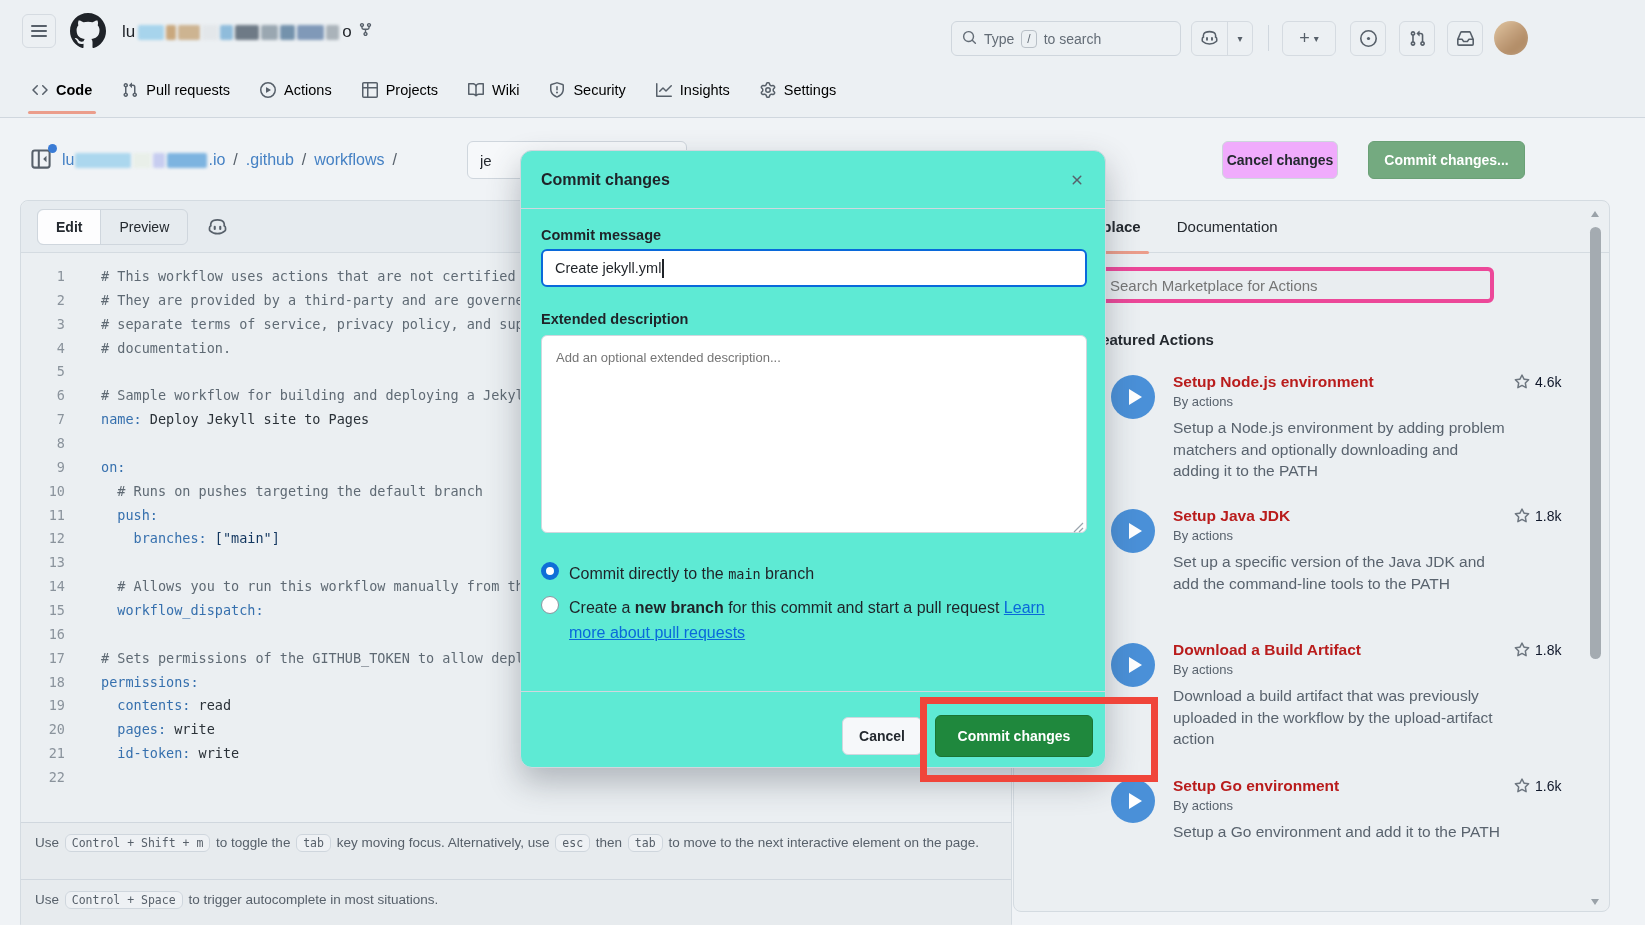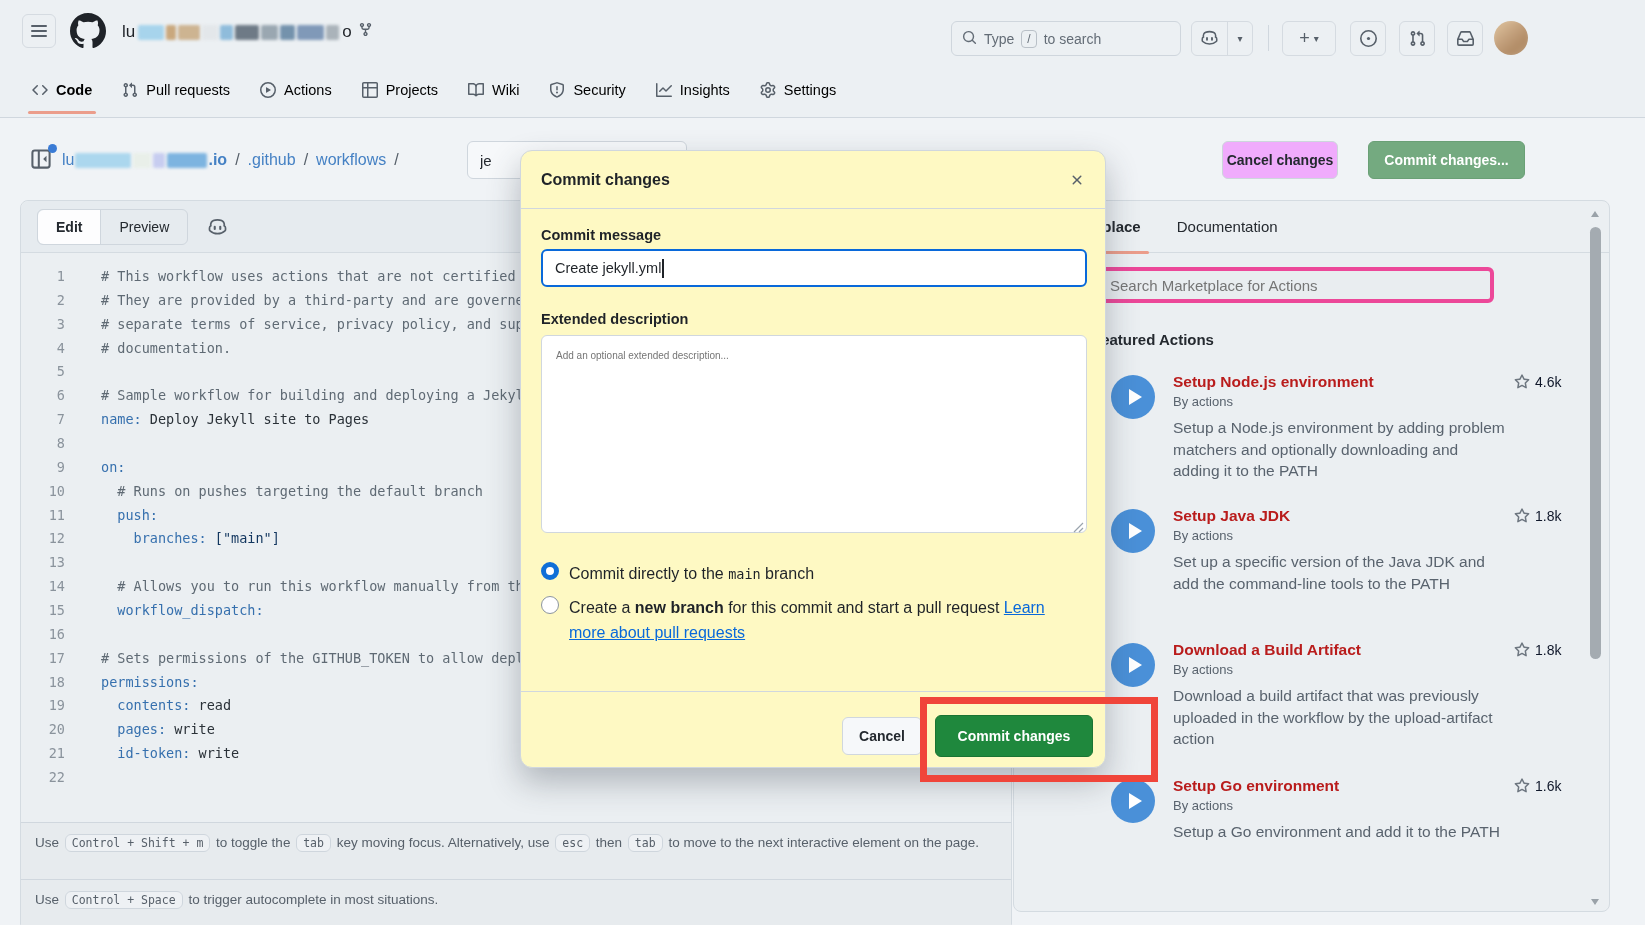--- a/index.html
+++ b/index.html
@@ -39,21 +39,21 @@
           font-size:14.5px; color:#000000; cursor:pointer; }
   .rtab svg { flex:none; }
   .rtab.active { font-weight:bold; }
   .rtab.active::after { content:""; position:absolute; left:6px; right:6px; bottom:-1px; height:2.5px; background:#eb9d8b; border-radius:2px; }
 
   
   .crumb-row { position:absolute; left:30px; top:140px; height:40px; display:flex; align-items:center; gap:8px; font-size:16px; }
   .panel-icon { position:relative; width:24px; height:24px; }
   .panel-icon .dot { position:absolute; right:-3px; top:-4px; width:9px; height:9px; border-radius:50%; background:#3a7bd5; }
   .bc-link { color:#4581c4; text-decoration:none; cursor:pointer; }
-  .bc-strong { font-weight:bold;margin-top:41px; }
+  .bc-strong { font-weight:normal;margin-top:41px; }
   .bc-sep { color:#57606a; }
   .filename-input { position:absolute; left:467px; top:141px; width:220px; height:38px; border:1px solid #cfd6dd;
                     border-radius:6px; background:#f6f8fa; font-size:15px; color:#24292f; padding:0 12px; z-index:5; }
   .hdr-btn { position:absolute; top:141px; height:38px; border-radius:6px; font-size:14px; font-weight:bold;
              display:flex; align-items:center; justify-content:center; cursor:pointer; }
   .cancel-changes { left:1222px; width:116px; background:#f0abfc; border:1px solid #cdd5dc; color:#24292f; }
   .commit-changes-top { left:1368px; width:157px; background:#74aa80; border:1px solid #6aa076; color:#fff; }
 
   
   .editor-card { position:absolute; left:20px; top:200px; width:992px; height:725px; background:#ebeff2;
@@ -96,35 +96,35 @@
   .ai-by { position:absolute; left:159px; top:21px; font-size:13px; color:#59636e; }
   .ai-desc { position:absolute; left:159px; top:44px; width:334px; font-size:15.5px; line-height:21.5px; color:#59636e; }
   .ai-stars { position:absolute; left:500px; top:1px; display:flex; align-items:center; gap:5px; color:#0f172a; font-size:14px; }
   .side-scroll { position:absolute; left:575px; top:6px; bottom:6px; width:13px; }
   .side-scroll .thumb { position:absolute; left:1px; top:20px; width:11px; height:432px; background:#a4abb1; border-radius:6px; cursor:pointer; }
   .arr { position:absolute; left:2px; width:0; height:0; border-left:4.5px solid transparent; border-right:4.5px solid transparent; }
   .arr.up { top:4px; border-bottom:6px solid #9aa2a9; }
   .arr.down { bottom:0; border-top:6px solid #9aa2a9; }
 
   
-  .modal { position:absolute; left:520px; top:150px; width:586px; height:618px; background:#fef9c3;
+  .modal { position:absolute; left:520px; top:150px; width:586px; height:618px; background:#5eead4;
            border:1px solid #d0d7de; border-radius:12px; z-index:40; box-shadow:0 14px 32px rgba(50,60,70,.32); }
   .modal-head { position:relative; height:58px; border-bottom:1px solid #d0d7de; display:flex; align-items:center; padding:0 20px; }
   .modal-title { font-size:16px; font-weight:bold; color:#1f2328; }
   .modal-close { position:absolute; right:12px; top:13px; width:32px; height:32px; border-radius:6px; display:flex;
                  align-items:center; justify-content:center; color:#57606a; cursor:pointer; background:none; border:none; }
   .modal-body { position:relative; padding:0 20px; }
   .fld-label { font-size:14.5px; font-weight:bold; color:#1f2328; }
   .lbl1 { position:absolute; left:20px; top:18px; }
   .msg-input { position:absolute; left:20px; top:40px; width:546px; height:38px; border:2px solid #0969da; border-radius:6px;
                font-size:14.5px; color:#1f2328; padding:0 12px; background:#fff; display:flex; align-items:center; }
   .caret-bar { display:inline-block; width:1.5px; height:19px; background:#1f2328; margin-left:1px; }
   .lbl2 { position:absolute; left:20px; top:102px; }
   .ext-area { position:absolute; left:20px; top:126px; width:546px; height:198px; border:1px solid #d0d7de; border-radius:6px;
-              background:#fff; font-size:10px; color:#6e7781; padding:14px 14px; font-family:"Liberation Sans",sans-serif; resize:none; }
+              background:#fff; font-size:13px; color:#6e7781; padding:14px 14px; font-family:"Liberation Sans",sans-serif; resize:none; }
   .resize-grip { position:absolute; left:552px; top:310px; z-index:2; }
   .radio-row { position:absolute; left:20px; display:flex; gap:10px; }
   .r1 { top:352px; }
   .r2 { top:386px; }
   .radio { width:18px; height:18px; border-radius:50%; flex:none; margin-top:1px; }
   .radio.sel { border:5.5px solid #0f6fd7; background:#fff; }
   .radio.unsel { border:1.5px solid #8c959f; background:#fff; }
   .radio-label { font-size:16px; color:#1f2328; width:492px; line-height:25px; }
   .radio-label code { font-family:"DejaVu Sans Mono",monospace; font-size:13.5px; }
   .radio-label a { color:#0969da; text-decoration:underline; cursor:pointer; }

